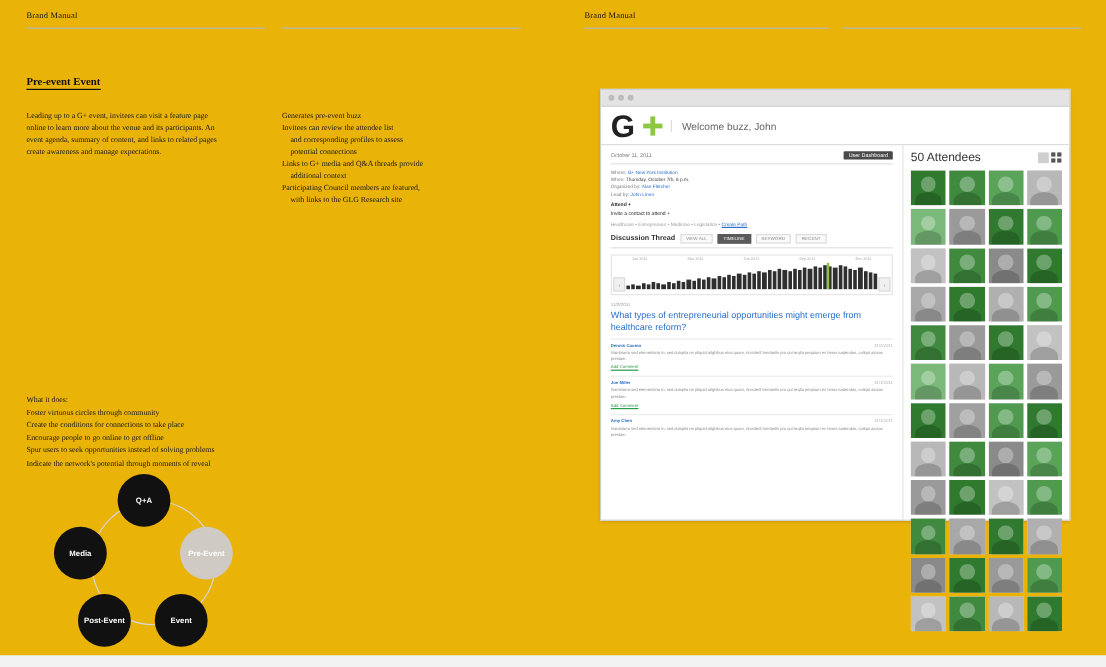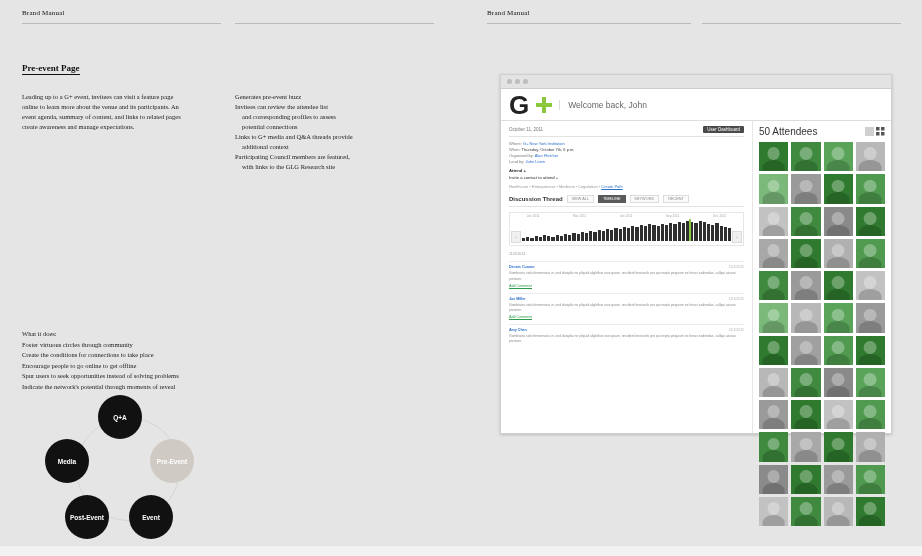--- a/index.html
+++ b/index.html
@@ -5,21 +5,21 @@
   * { box-sizing: border-box; }
   html, body { margin:0; padding:0; }
   body {
     width: 922px; height: 556px;
     background: #ffffff;
     font-family: "Liberation Serif", serif;
     color: #111;
     position: relative;
     overflow: hidden;
   }
-  .page { position:absolute; inset:0; background:#e5e5e5; }
+  .page { position:absolute; inset:0; background:#eab308; }
   .bottom-strip { position:absolute; left:0; bottom:0; width:100%; height:10px; background:#f2f2f2; }
 
   
   .hdr { position:absolute; font-size:7px; letter-spacing:0.2px; color:#111; }
   .rule { position:absolute; height:1px; background:#b9b9b9; }
 
   
   .sec-title {
     position:absolute; font-size:9px; font-weight:bold;
     border-bottom:1px solid #111; padding-bottom:1px;
@@ -186,21 +186,21 @@
 
 <div class="page">
 
   <div class="hdr" style="left:22px; top:9px;">Brand Manual</div>
   <div class="rule" style="left:22px; top:23px; width:199px;"></div>
   <div class="rule" style="left:235px; top:23px; width:199px;"></div>
   <div class="hdr" style="left:487px; top:9px;">Brand Manual</div>
   <div class="rule" style="left:487px; top:23px; width:204px;"></div>
   <div class="rule" style="left:702px; top:23px; width:199px;"></div>
 
-  <div class="sec-title" style="left:22px; top:63px;">Pre-event Page</div>
+  <div class="sec-title" style="left:22px; top:63px;">Pre-event Event</div>
 
   <div class="body-col" style="left:22px; top:92px; width:168px;">Leading up to a G+ event, invitees can visit a feature page online to learn more about the venue and its participants. An event agenda, summary of content, and links to related pages create awareness and manage expectations.</div>
 
   <div class="list-col" style="left:235px; top:92px; width:186px;">
     <div class="li">Generates pre-event buzz</div>
     <div class="li">Invitees can review the attendee list</div>
     <div class="sub">and corresponding profiles to assess</div>
     <div class="sub">potential connections</div>
     <div class="li">Links to G+ media and Q&amp;A threads provide</div>
     <div class="sub">additional context</div>
@@ -229,21 +229,21 @@
   <div class="browser">
     <div class="browser-bar">
       <span class="dot"></span>
       <span class="dot"></span>
       <span class="dot"></span>
     </div>
 
     <div class="app-top">
       <span class="g-logo">G</span>
       <span class="plus"></span>
-      <span class="welcome">Welcome back, John</span>
+      <span class="welcome">Welcome buzz, John</span>
     </div>
 
     <div class="app-main">
 
       <div class="col-left">
         <div class="date-row">
           <span class="date-line">October 11, 2011</span>
           <span class="user-dash">User Dashboard</span>
         </div>
         <div class="hr"></div>
@@ -333,20 +333,21 @@
               <i style="height: 75%;"></i>
               <i style="height: 70%;"></i>
               <i style="height: 65%;"></i>
             </div>
           <div class="tl-cursor" id="tl-cursor" style="left: 179.2px;"></div>
           <div class="tl-arrow l">‹</div>
           <div class="tl-arrow r">›</div>
         </div>
 
         <div class="post-date">11/2/2011</div>
+        <div class="post-q">What types of entrepreneurial opportunities might emerge from healthcare reform?</div>
 
         <div class="cmt">
           <div class="cmt-h">
             <span class="n">Dennis Cuomo</span>
             <span class="d">11/2/2011</span>
           </div>
           <div class="cmt-b">Gambiarra sed elementaria in, sed duisplia ne pliquid alighibus eius quam, rinciderit brerianils pro qui reqita pequium ex heras sadendas, callqui aiusas prestam.</div>
           <div class="add-c">Add Comment</div>
         </div>
 

